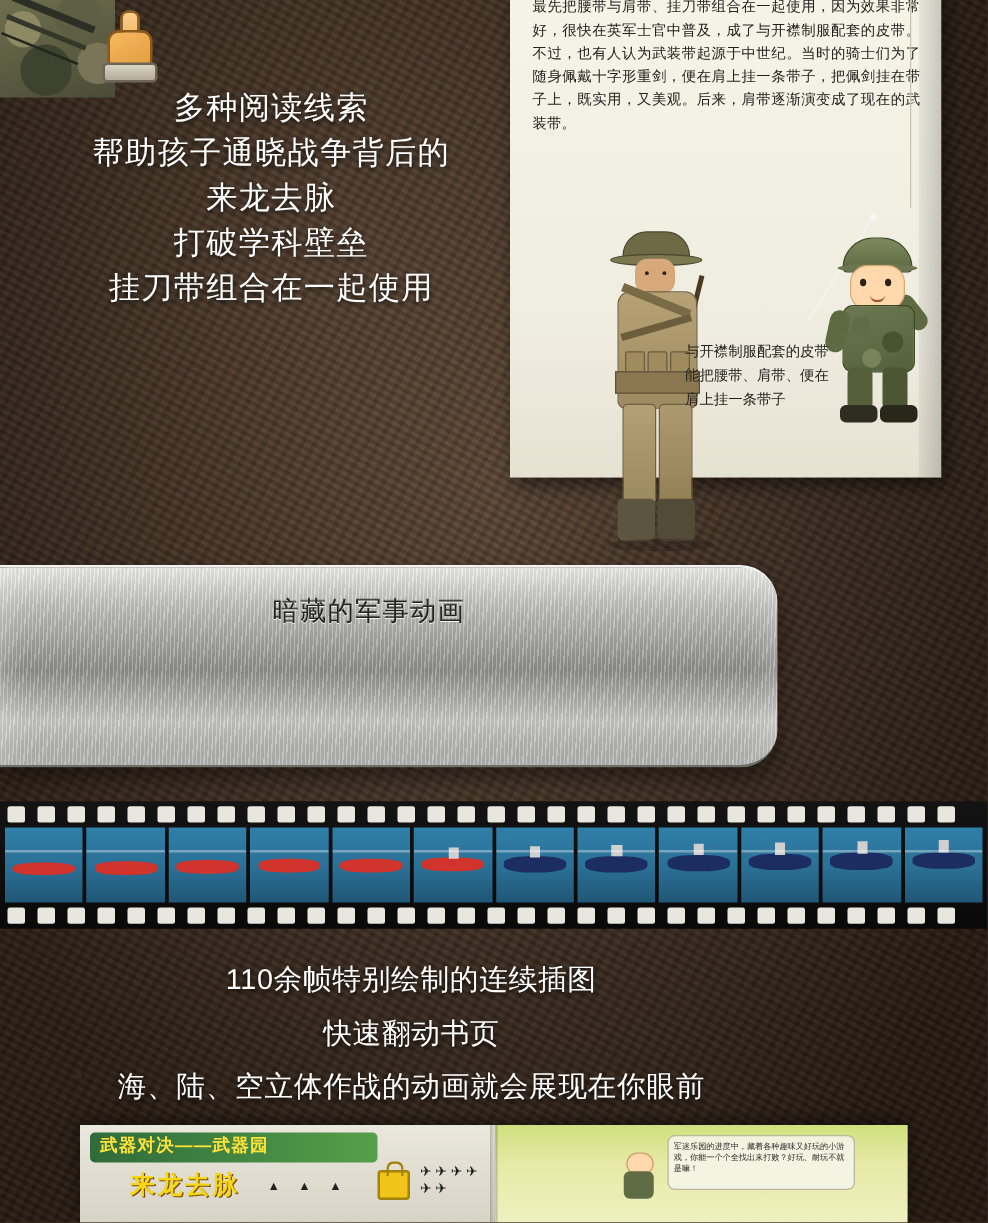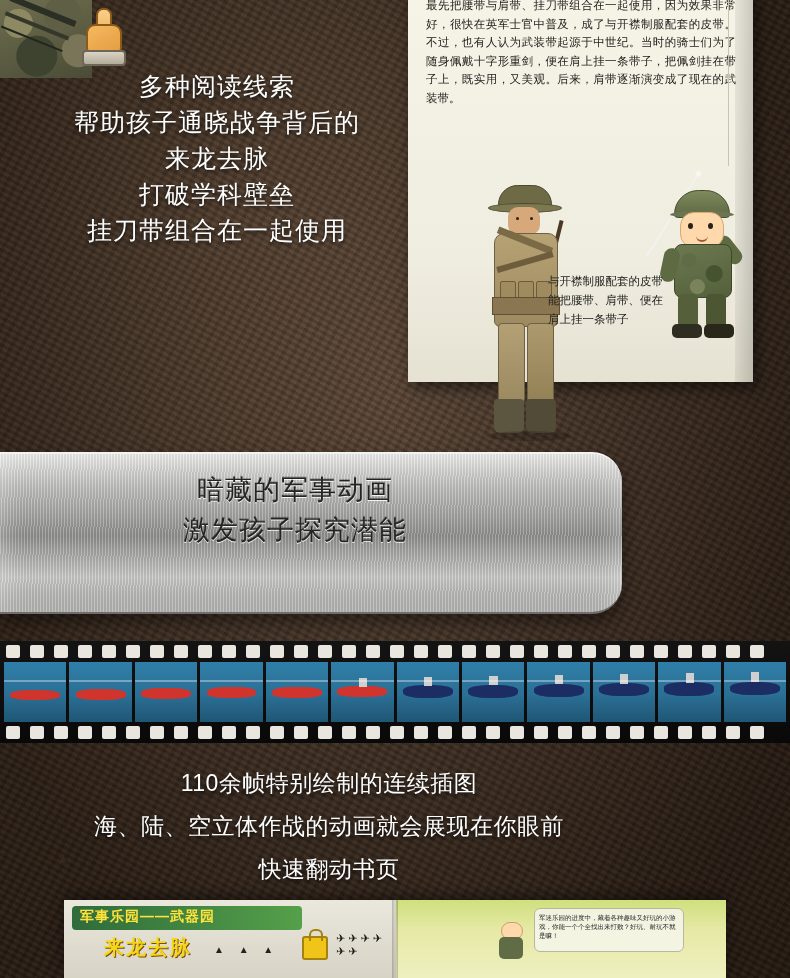--- a/index.html
+++ b/index.html
@@ -141,21 +141,21 @@
     position:absolute;left:0;top:452px;width:622px;height:158px;
     border-radius:0 30px 30px 0;
     background:
       repeating-linear-gradient(92deg, rgba(255,255,255,.20) 0 1px, rgba(0,0,0,.07) 1px 3px),
       linear-gradient(180deg,#e7e7e5 0%,#bdbdbb 22%,#8f8f8d 52%,#c9c9c7 78%,#a3a3a1 100%);
     box-shadow:0 8px 18px rgba(0,0,0,.45), inset 0 0 28px rgba(255,255,255,.35);
     border-top:2px solid #f2f2f0;border-bottom:2px solid #6e6e6c;
   }
   .plaque-text{
     position:absolute;left:0;top:16px;width:590px;text-align:center;
-    color:#242424;font-size:27px;line-height:40px;letter-spacing:1px;
+    color:#242424;font-size:21px;line-height:40px;letter-spacing:1px;
     text-shadow:0 1px 0 rgba(255,255,255,.85), 0 -1px 0 rgba(0,0,0,.25);
   }
   .plaque-text div{white-space:nowrap;}
 
   
   .filmstrip{
     position:absolute;left:0;top:641px;width:790px;height:102px;
     background:linear-gradient(180deg,#131313,#090909);
   }
   .perf{position:absolute;left:0;width:790px;height:13px;display:flex;gap:10px;padding-left:6px;box-sizing:border-box;}
@@ -262,21 +262,20 @@
   <div class="k-legR"></div>
   <div class="k-bootL"></div>
   <div class="k-bootR"></div>
 </div>
 
 <div class="page-caption">与开襟制服配套的皮带能把腰带、肩带、便在肩上挂一条带子</div>
 
 <div class="plaque">
   <div class="plaque-text">
     <div>暗藏的军事动画</div>
-    <div>激发孩子探究潜能</div>
   </div>
 </div>
 
 <div class="filmstrip">
   <div class="perf top" id="perf-top">
       <i></i>
       <i></i>
       <i></i>
       <i></i>
       <i></i>
@@ -396,30 +395,30 @@
       <i></i>
       <i></i>
       <i></i>
       <i></i>
       <i></i>
     </div>
 </div>
 
 <div class="lower-copy">
   <div>110余帧特别绘制的连续插图</div>
+  <div>快速翻动书页</div>
   <div>海、陆、空立体作战的动画就会展现在你眼前</div>
-  <div>快速翻动书页</div>
 </div>
 
 <div class="book">
   <div class="left"></div>
   <div class="right"></div>
   <div class="spine"></div>
   <div class="hdr"></div>
-  <div class="hdr-text">军事乐园——武器园</div>
+  <div class="hdr-text">武器对决——武器园</div>
   <div class="title2">来龙去脉</div>
   <div class="lock"></div>
   <div class="planes">✈ ✈ ✈
 ✈ ✈ ✈</div>
   <div class="birds">▲ ▲ ▲</div>
   <div class="kid2">
     <div class="h"></div>
     <div class="b"></div>
   </div>
   <div class="callout">军迷乐园的进度中，藏着各种趣味又好玩的小游戏，你能一个个全找出来打败？好玩、耐玩不就是嘛！</div>

